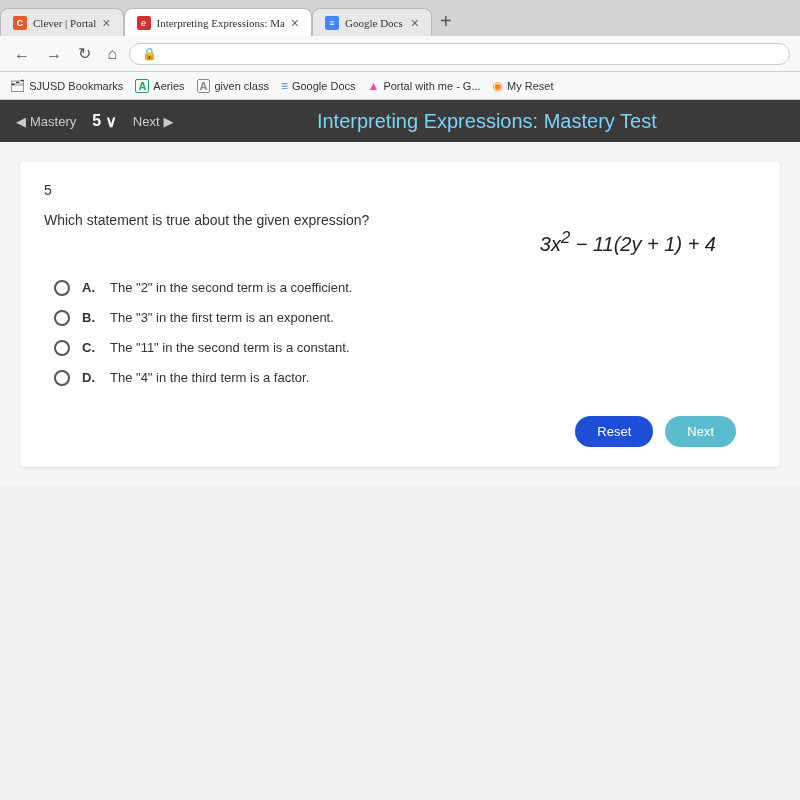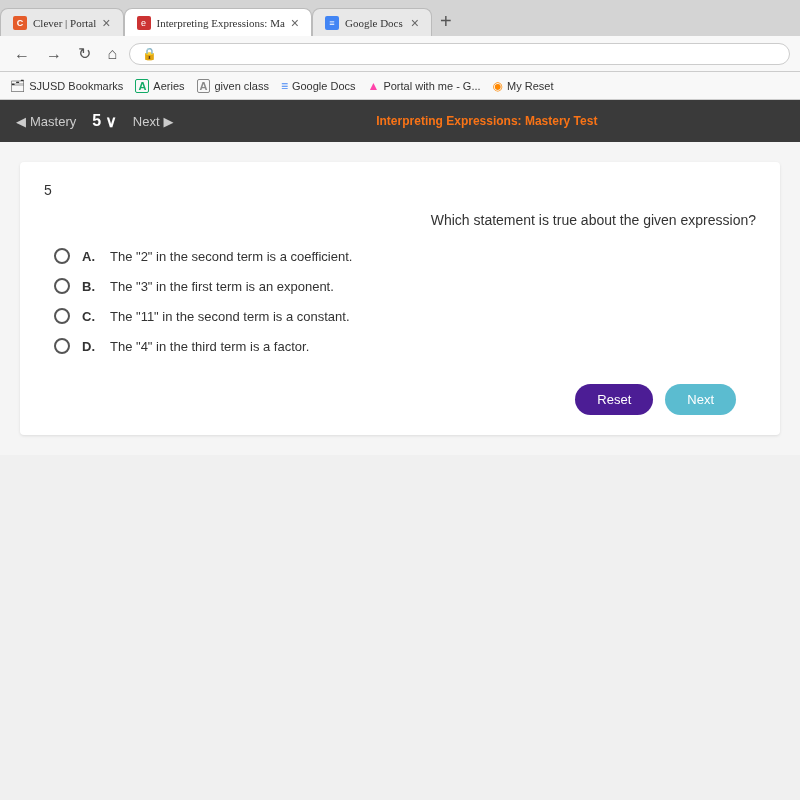--- a/index.html
+++ b/index.html
@@ -116,23 +116,23 @@
       align-items: center;
       gap: 4px;
       color: white;
       font-size: 16px;
       font-weight: bold;
       cursor: pointer;
     }
     .assessment-title {
       flex: 1;
       text-align: center;
-      font-size: 12px;
-      font-weight: 700;
-      color: #f97316;
+      font-size: 20px;
+      font-weight: 400;
+      color: #7dd3fc;
     }
 
     
     .main-content {
       background: #f5f5f5;
       padding: 20px;
       flex: 1;
     }
 
     .question-card {
@@ -145,22 +145,20 @@
     .question-num-label {
       font-size: 14px;
       color: #333;
       margin-bottom: 14px;
       font-weight: 500;
     }
 
     .question-text {
       font-size: 14px;
       color: #333;
-      margin-bottom: 20px;
-      text-align: right;
     }
 
     .math-expression {
       text-align: right;
       font-size: 20px;
       color: #222;
       margin-bottom: 24px;
       font-style: italic;
       padding-right: 40px;
     }
@@ -198,21 +196,21 @@
 
     .button-row {
       display: flex;
       justify-content: flex-end;
       gap: 12px;
       margin-top: 10px;
       padding-right: 20px;
     }
 
     .btn-reset {
-      background: #4c1d95;
+      background: #1d4ed8;
       color: white;
       border: none;
       border-radius: 20px;
       padding: 8px 22px;
       font-size: 13px;
       cursor: pointer;
     }
 
     .btn-next {
       background: #5bbcd0;
@@ -300,20 +298,23 @@
     </button>
     <div class="assessment-title">Interpreting Expressions: Mastery Test</div>
   </div>
 
   <div class="main-content">
     <div class="question-card">
       <div class="question-num-label">5</div>
 
       <div class="question-text">Which statement is true about the given expression?</div>
 
+      <div class="math-expression">
+        3<i>x</i><sup>2</sup> − 11(2<i>y</i> + 1) + 4
+      </div>
 
       <div class="answer-options">
         <div class="answer-option">
           <div class="radio-circle"></div>
           <span class="option-letter">A.</span>
           <span>The "2" in the second term is a coefficient.</span>
         </div>
         <div class="answer-option">
           <div class="radio-circle"></div>
           <span class="option-letter">B.</span>

